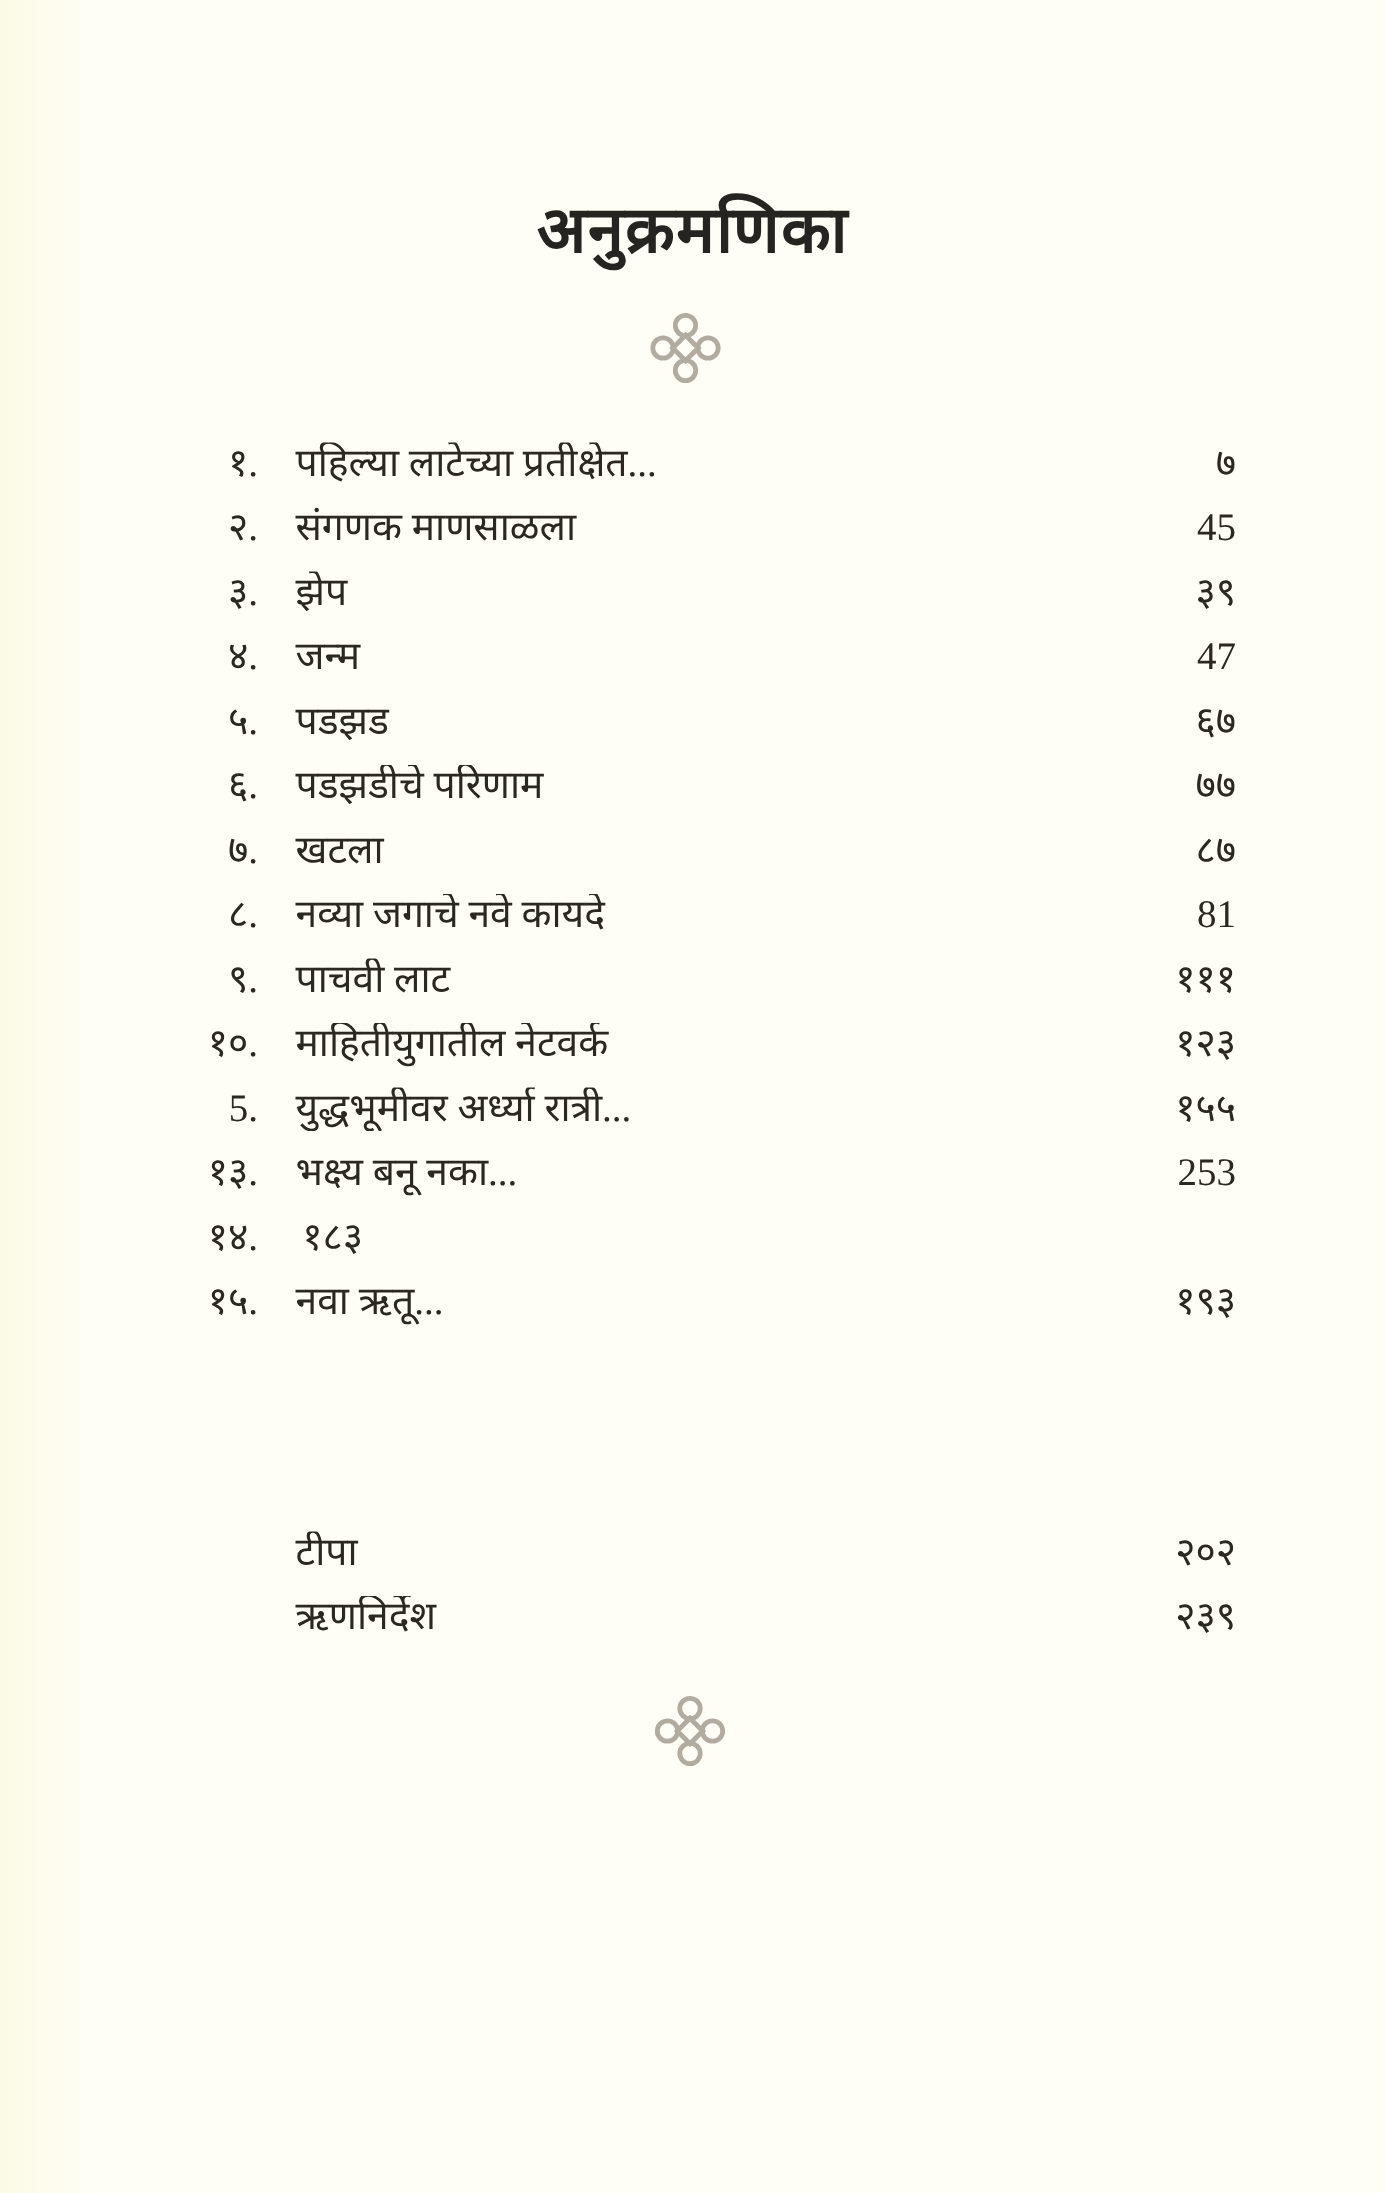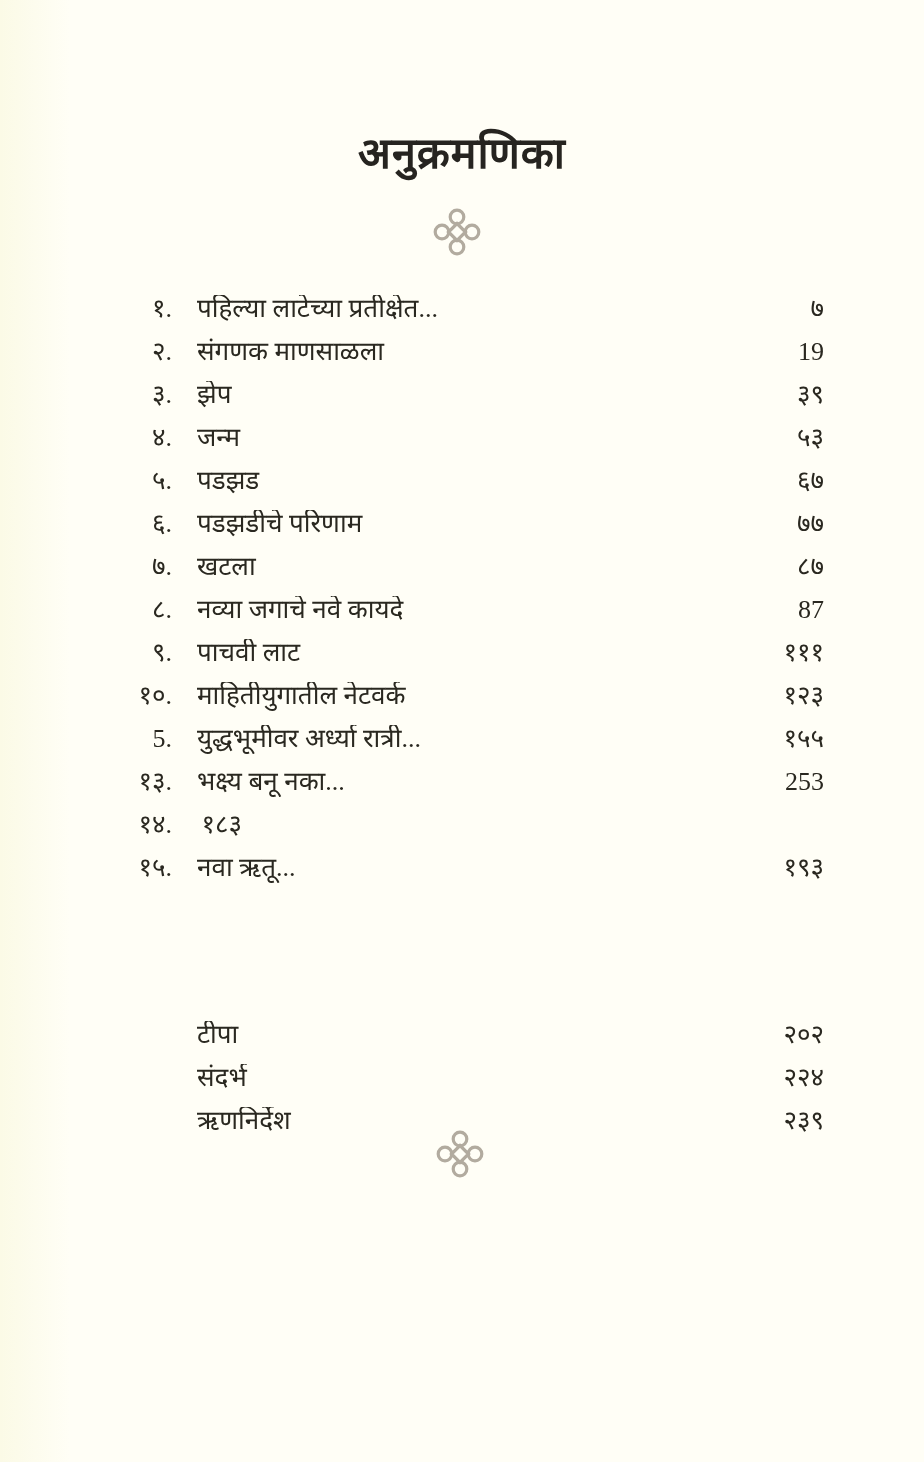--- a/index.html
+++ b/index.html
@@ -99,33 +99,33 @@
   <div class="toc-list" id="toc-list">
   <div class="row">
     <span class="num">१.</span>
     <span class="entry-title">पहिल्या लाटेच्या प्रतीक्षेत...</span>
     <span class="pg">७</span>
   </div>
 
   <div class="row">
     <span class="num">२.</span>
     <span class="entry-title">संगणक माणसाळला</span>
-    <span class="pg">19</span>
+    <span class="pg">45</span>
   </div>
 
   <div class="row">
     <span class="num">३.</span>
     <span class="entry-title">झेप</span>
     <span class="pg">३९</span>
   </div>
 
   <div class="row">
     <span class="num">४.</span>
     <span class="entry-title">जन्म</span>
-    <span class="pg">५३</span>
+    <span class="pg">47</span>
   </div>
 
   <div class="row">
     <span class="num">५.</span>
     <span class="entry-title">पडझड</span>
     <span class="pg">६७</span>
   </div>
 
   <div class="row">
     <span class="num">६.</span>
@@ -135,21 +135,21 @@
 
   <div class="row">
     <span class="num">७.</span>
     <span class="entry-title">खटला</span>
     <span class="pg">८७</span>
   </div>
 
   <div class="row">
     <span class="num">८.</span>
     <span class="entry-title">नव्या जगाचे नवे कायदे</span>
-    <span class="pg">87</span>
+    <span class="pg">81</span>
   </div>
 
   <div class="row">
     <span class="num">९.</span>
     <span class="entry-title">पाचवी लाट</span>
     <span class="pg">१११</span>
   </div>
 
   <div class="row">
     <span class="num">१०.</span>
@@ -182,25 +182,20 @@
   </div>
 </div>
 
   <div class="back-list" id="back-list">
   <div class="row">
     <span class="num"></span>
     <span class="entry-title">टीपा</span>
     <span class="pg">२०२</span>
   </div>
 
-  <div class="row">
-    <span class="num"></span>
-    <span class="entry-title">संदर्भ</span>
-    <span class="pg">२२४</span>
-  </div>
 
   <div class="row">
     <span class="num"></span>
     <span class="entry-title">ऋणनिर्देश</span>
     <span class="pg">२३९</span>
   </div>
 </div>
 
   <svg class="ornament bottom" viewBox="0 0 48 48" aria-hidden="true">
     <g fill="none" stroke="#b2ab9f" stroke-width="3.2">

